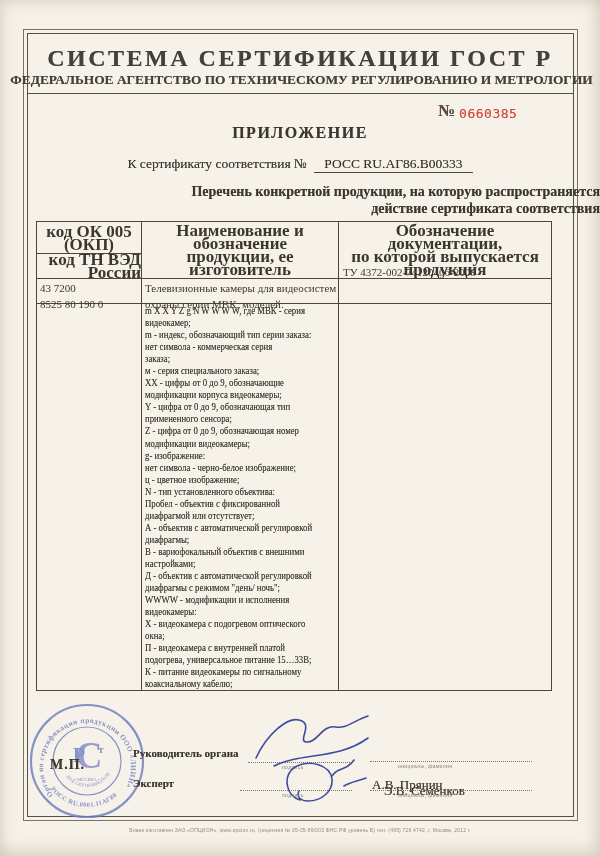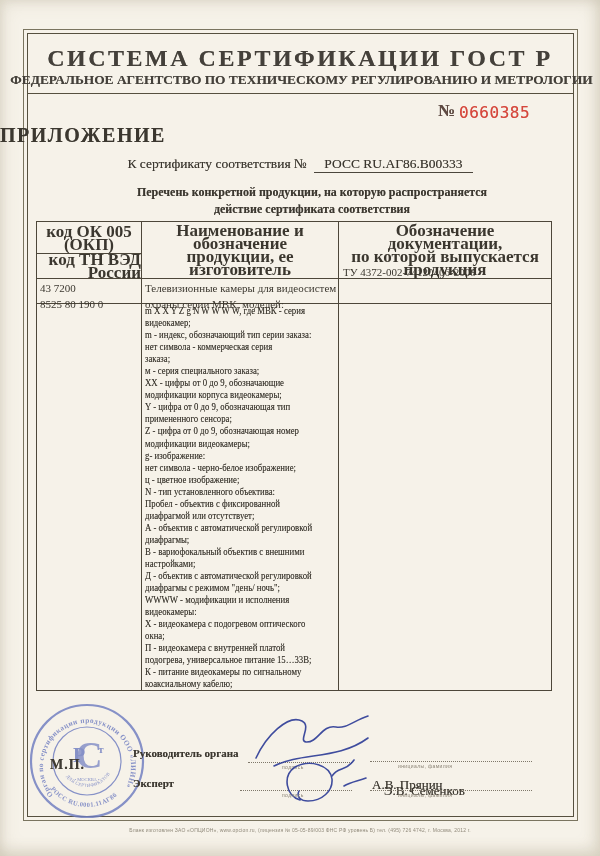--- a/index.html
+++ b/index.html
@@ -12,25 +12,25 @@
   .paper-shade{position:absolute;inset:0;pointer-events:none;
     box-shadow:inset 0 0 20px rgba(140,125,95,.18), inset -5px -7px 12px rgba(140,125,95,.14), inset 3px 3px 8px rgba(150,135,105,.10);}
   .t{position:absolute;text-shadow:0 0 .4px rgba(59,55,47,.55);}
   .frame-outer{position:absolute;left:23px;top:29px;width:553px;height:790px;border:1px solid #7a745f;}
   .frame-inner{position:absolute;left:3px;top:3px;right:3px;bottom:3px;border:1.4px solid #56503f;}
   .system-title{left:0;right:0;top:45px;text-align:center;font-size:24px;font-weight:bold;letter-spacing:2.5px;color:#44403a;}
   .agency-title{left:3px;right:0;top:72px;text-align:center;font-size:13.4px;font-weight:bold;color:#44403a;}
   .header-divider{position:absolute;left:27px;top:93px;width:546px;border-top:1.4px solid #56503f;}
   .serial{left:438px;top:101px;white-space:nowrap;}
   .serial .nsign{font-size:17px;color:#5f4a42;font-weight:bold;vertical-align:2px;}
-  .serial .digits{font-family:"DejaVu Sans Mono", monospace;font-size:16px;color:#d5473c;letter-spacing:.5px;text-shadow:0 0 .5px rgba(213,71,60,.6);}
-  .doc-title{left:0;right:0;top:124px;font-size:20px;font-weight:bold;letter-spacing:1.5px;}
+  .serial .digits{font-family:"DejaVu Sans Mono", monospace;font-size:13px;color:#d5473c;letter-spacing:.5px;text-shadow:0 0 .5px rgba(213,71,60,.6);}
+  .doc-title{left:0;right:0;top:124px;text-align:center;font-size:16px;font-weight:bold;letter-spacing:1.5px;}
   .cert-line{left:0;right:0;top:156px;text-align:center;font-size:13.5px;}
   .cert-line .num{border-bottom:1px solid #4b463c;padding:0 10px 1px 10px;margin-left:4px;}
-  .subtitle{left:0;right:0;top:184px;text-align:center;font-size:12px;font-weight:bold;line-height:16.5px;white-space:pre-line;padding-left:24px;}
+  .subtitle{left:0;right:0;top:184px;text-align:right;font-size:14px;font-weight:bold;line-height:16.5px;white-space:pre-line;padding-left:24px;}
   
   .tbl{position:absolute;left:36px;top:221px;width:514px;height:468px;border:1.5px solid #4d473a;}
   .vline{position:absolute;top:0;bottom:0;border-left:1.3px solid #4d473a;}
   .hline{position:absolute;border-top:1.3px solid #4d473a;}
   .cell{position:absolute;font-size:17px;}
   .hdr{display:flex;align-items:center;justify-content:center;text-align:center;font-weight:bold;white-space:pre-line;line-height:13px;}
   .body-txt{font-size:11px;line-height:16px;white-space:pre-line;}
   .models{position:absolute;left:108px;top:83px;width:225px;font-size:10px;line-height:12.05px;white-space:pre-line;transform:scaleX(.875);transform-origin:0 0;}
   
   .stamp{position:absolute;left:26px;top:700px;width:122px;height:122px;opacity:.82;}

